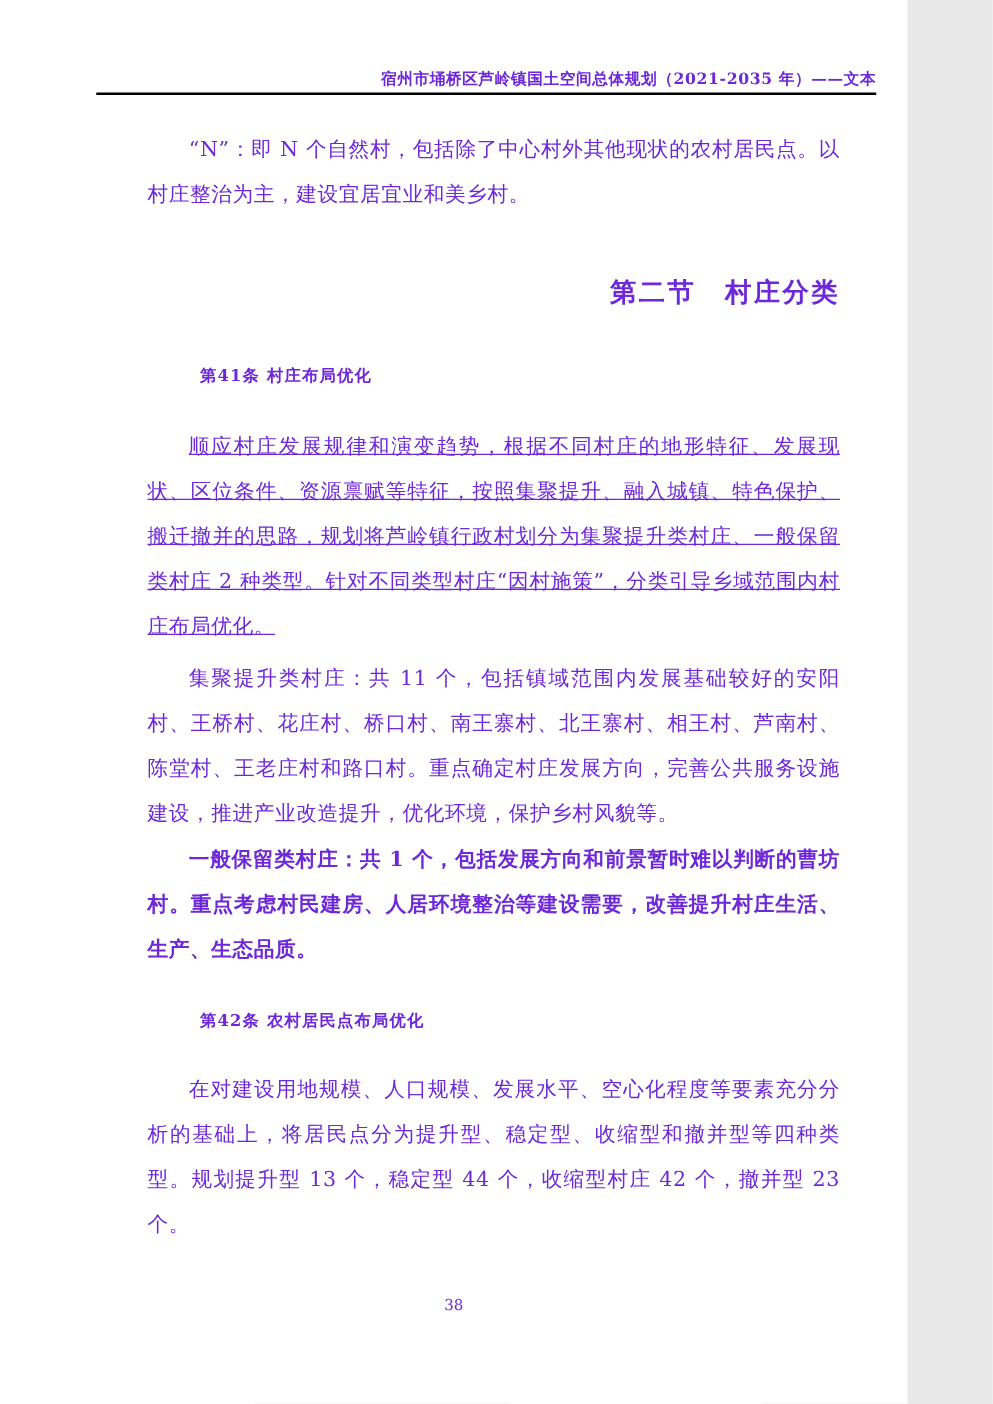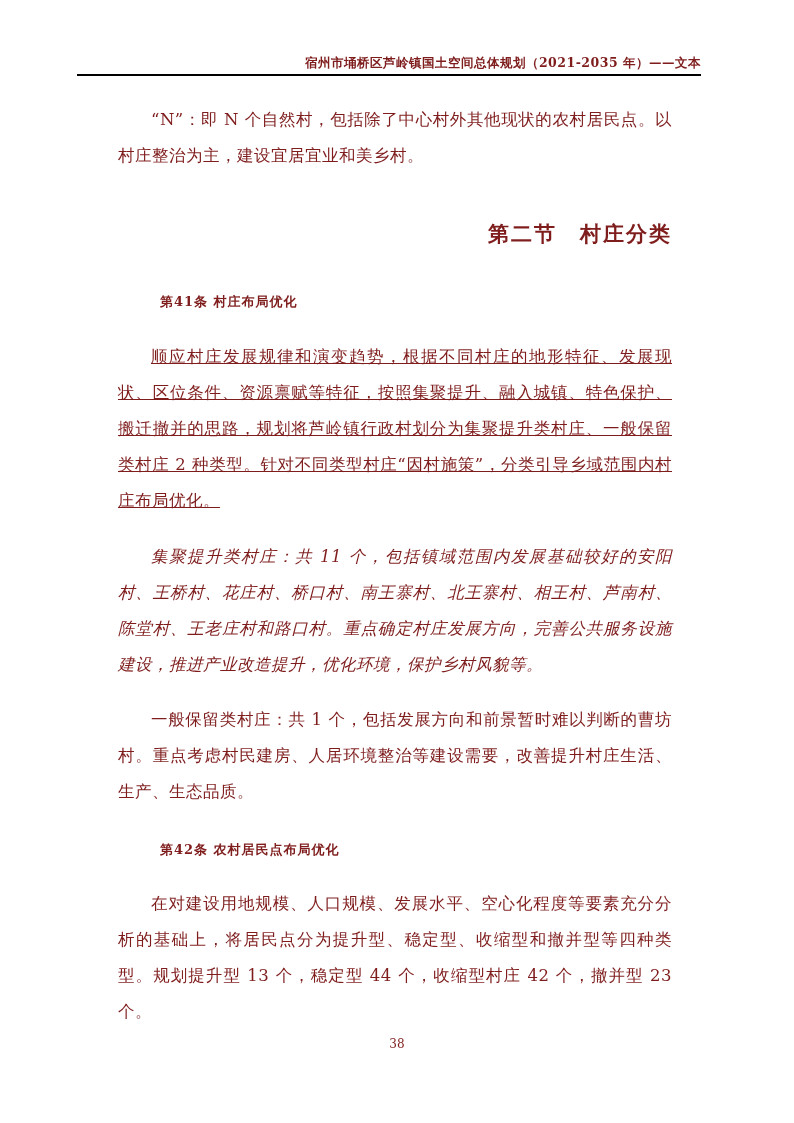--- a/index.html
+++ b/index.html
@@ -2,26 +2,26 @@
 <html><head>
 <meta charset="utf-8">
 <style>
   html, body {
     margin: 0;
     padding: 0;
     background: #e8e8e8;
   }
   .page {
     position: relative;
-    width: 794px;
+    width: 726px;
     height: 1123px;
     background: #ffffff;
     overflow: hidden;
     font-family: "DejaVu Serif", "Liberation Serif", serif;
-    color: #7f1d1d;
+    color: #6d28d9;
   }
   .page-header {
     position: absolute;
     top: 54px;
     left: 77px;
     width: 624px;
     text-align: right;
     font-size: 12.5px;
     font-weight: bold;
     line-height: 17px;
@@ -54,22 +54,22 @@
   .article-heading {
     margin: 0;
     font-size: 13px;
     font-weight: bold;
     line-height: 26px;
     padding-left: 42px;
     letter-spacing: 1px;
   }
   .h41 { margin-top: 40px; }
   .p-after-heading { margin-top: 24px; text-decoration: underline; }
-  .p3 { margin-top: 20px; font-style: italic; }
-  .p4 { margin-top: 19px; }
+  .p3 { margin-top: 6px; }
+  .p4 { margin-top: 1px; font-weight: bold; }
   .h42 { margin-top: 27px; }
   .p5 { margin-top: 23px; }
   .page-number {
     position: absolute;
     top: 1036px;
     left: 0;
     width: 100%;
     text-align: center;
     font-size: 12px;
     line-height: 16px;

